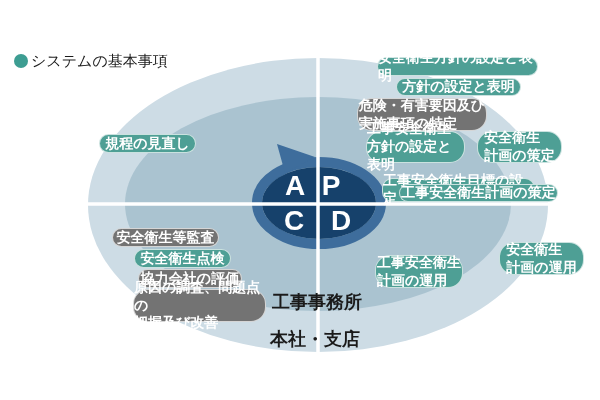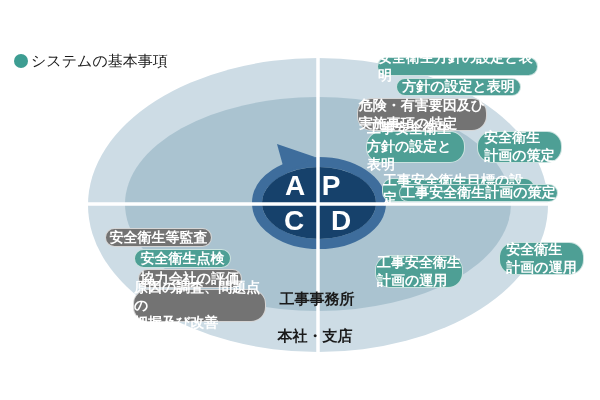--- a/index.html
+++ b/index.html
@@ -29,21 +29,21 @@
   .r2{border-radius:15px;}
 
   
   .pdca-letter{
     position:absolute;width:30px;height:32px;display:flex;align-items:center;justify-content:center;
     color:#fff;font-size:28px;font-weight:bold;
   }
 
   
   .org-label{
-    position:absolute;width:90px;text-align:center;font-size:15px;font-weight:600;color:#1a1a1a;
+    position:absolute;width:90px;text-align:center;font-size:18px;font-weight:600;color:#1a1a1a;
     white-space:nowrap;
   }
 </style>
 </head>
 <body>
 
 <div class="stage">
 
   <svg width="600" height="400" viewBox="0 0 600 400">
     <ellipse cx="318" cy="205" rx="230" ry="147" fill="#cddce5"></ellipse>
@@ -77,21 +77,22 @@
 方針の設定と表明</div>
   <div class="pill teal r2" style="left:477px;top:131px;width:85px;height:32px;">安全衛生
 計画の策定</div>
   <div class="pill teal r1" style="left:382px;top:178px;width:153px;height:24px;">工事安全衛生目標の設定</div>
   <div class="pill teal r1" style="left:399px;top:184px;width:159px;height:18px;">工事安全衛生計画の策定</div>
   <div class="pill teal r2" style="left:375px;top:255px;width:88px;height:33px;">工事安全衛生
 計画の運用</div>
   <div class="pill teal r2" style="left:499px;top:242px;width:85px;height:33px;">安全衛生
 計画の運用</div>
 
-  <div class="pill purple r1" style="left:105px;top:228px;width:107px;height:19px;">安全衛生等監査</div>
+  <div class="pill teal r1" style="left:99px;top:134px;width:97px;height:19px;">規程の見直し</div>
+  <div class="pill purple r1" style="left:112px;top:228px;width:107px;height:19px;">安全衛生等監査</div>
   <div class="pill teal r1" style="left:134px;top:249px;width:97px;height:19px;">安全衛生点検</div>
   <div class="pill purple r1" style="left:138px;top:269px;width:104px;height:19px;">協力会社の評価</div>
   <div class="pill purple r2" style="left:133px;top:289px;width:133px;height:33px;">原因の調査、問題点の
 把握及び改善</div>
 
   <div class="org-label" style="left:272px;top:290px;">工事事務所</div>
   <div class="org-label" style="left:270px;top:327px;">本社・支店</div>
 
 </div>
 

